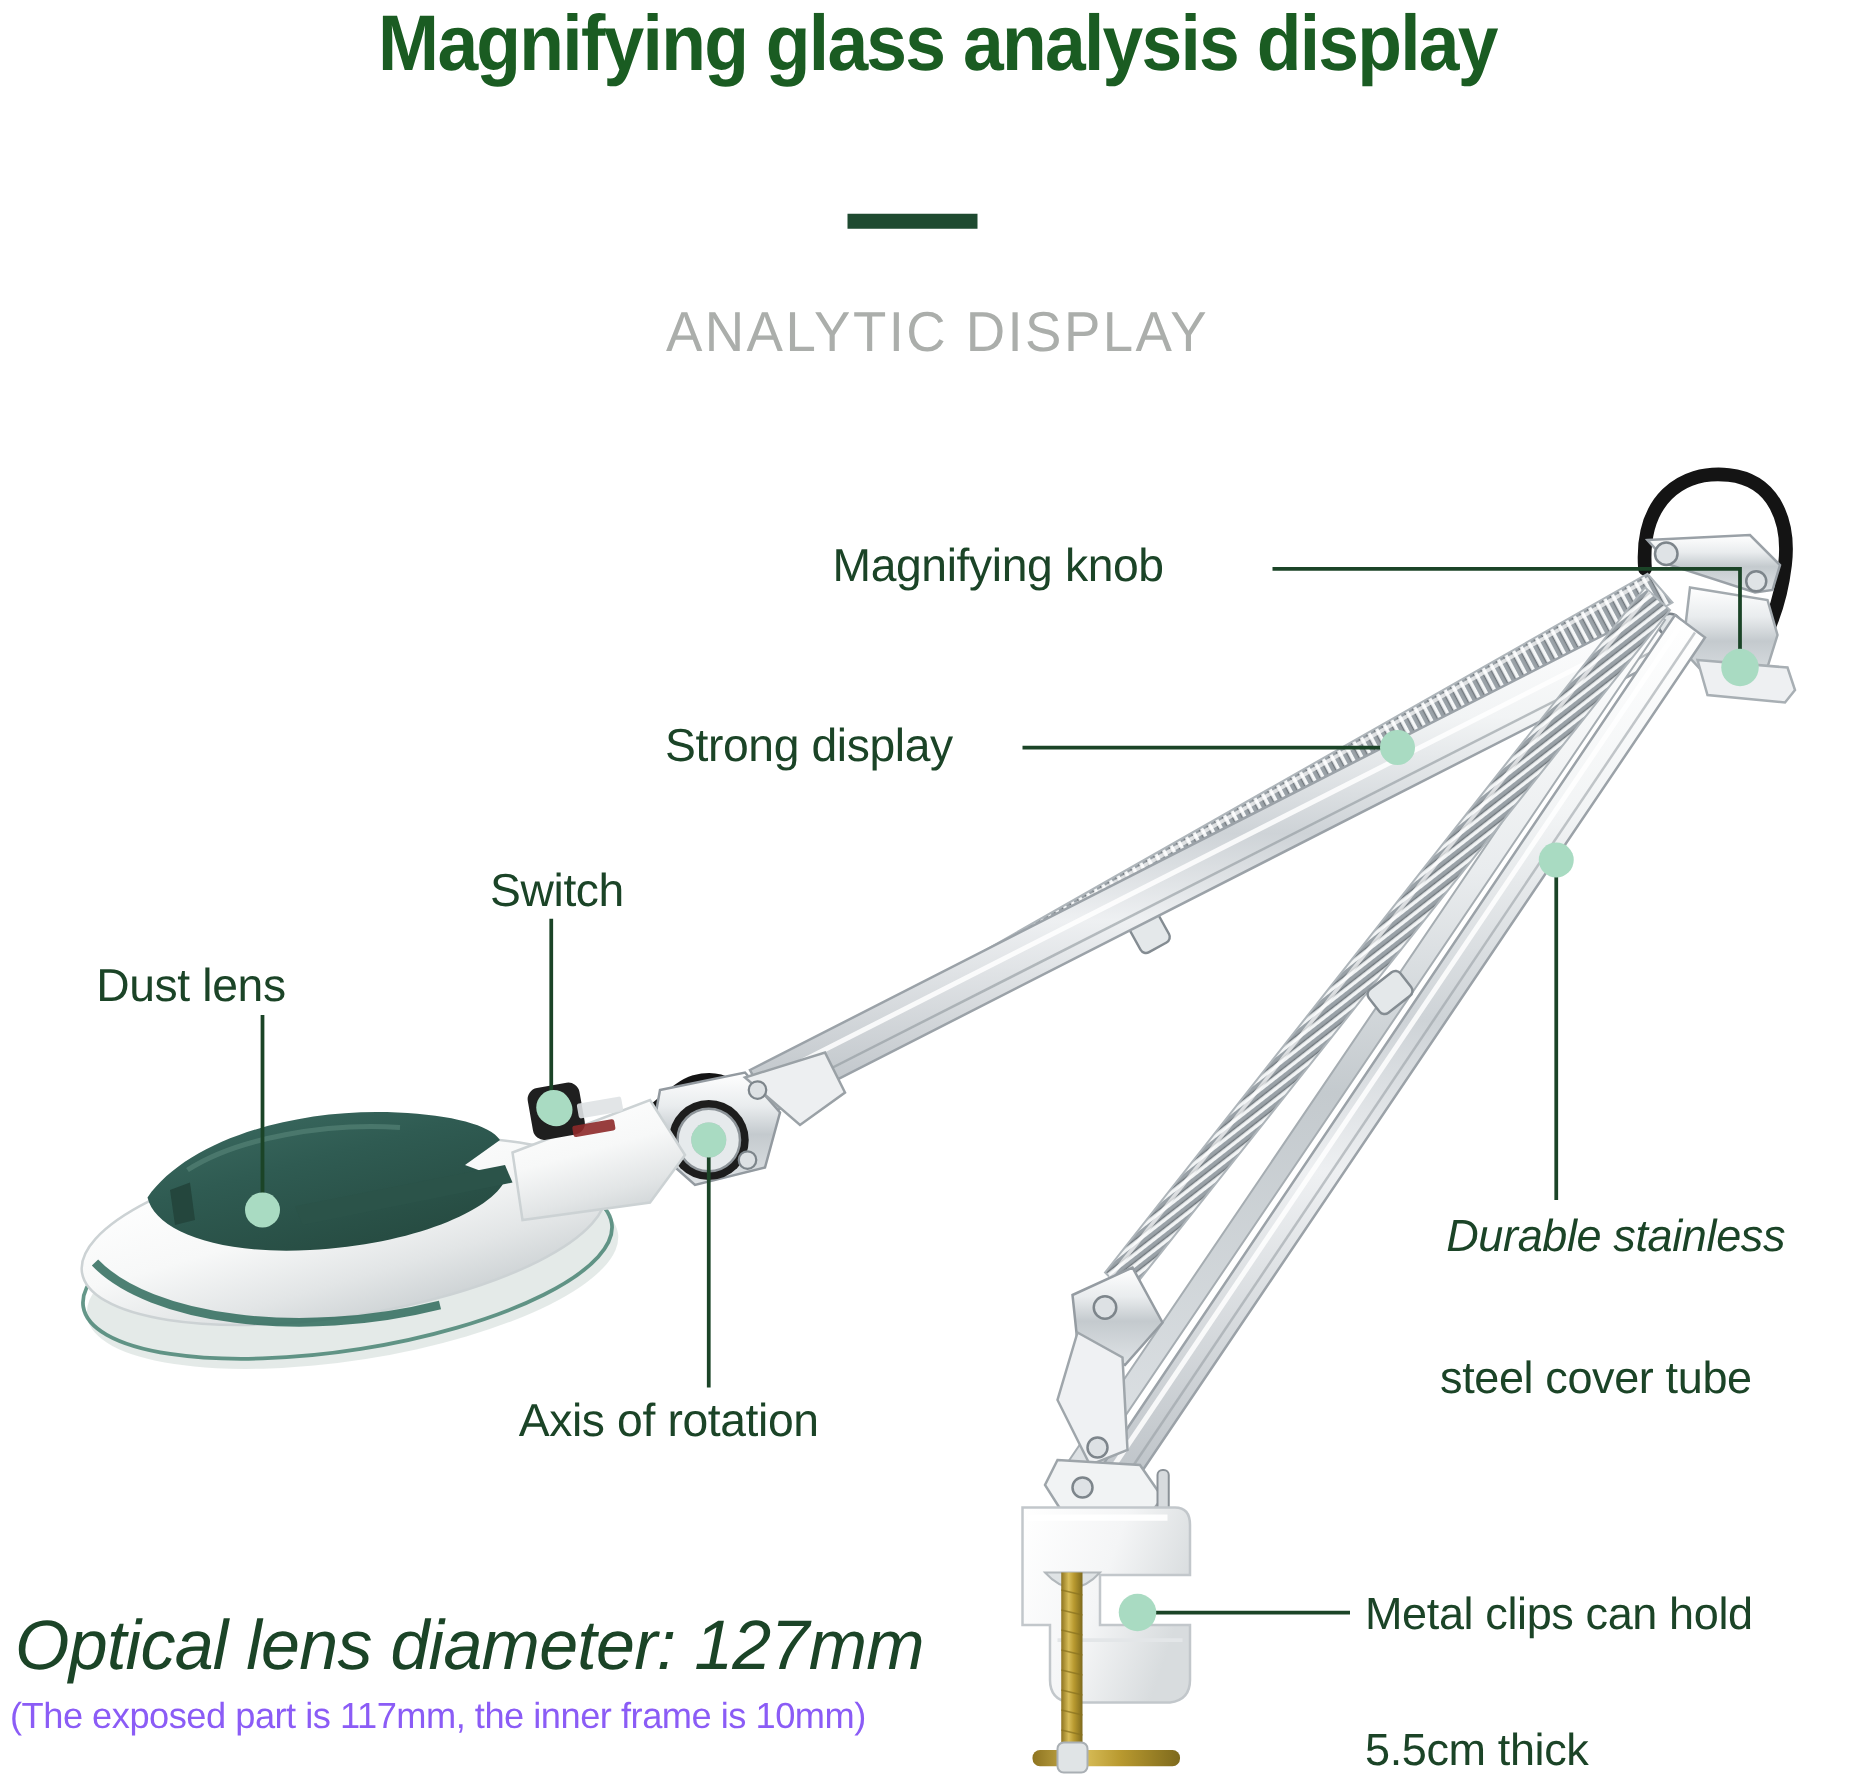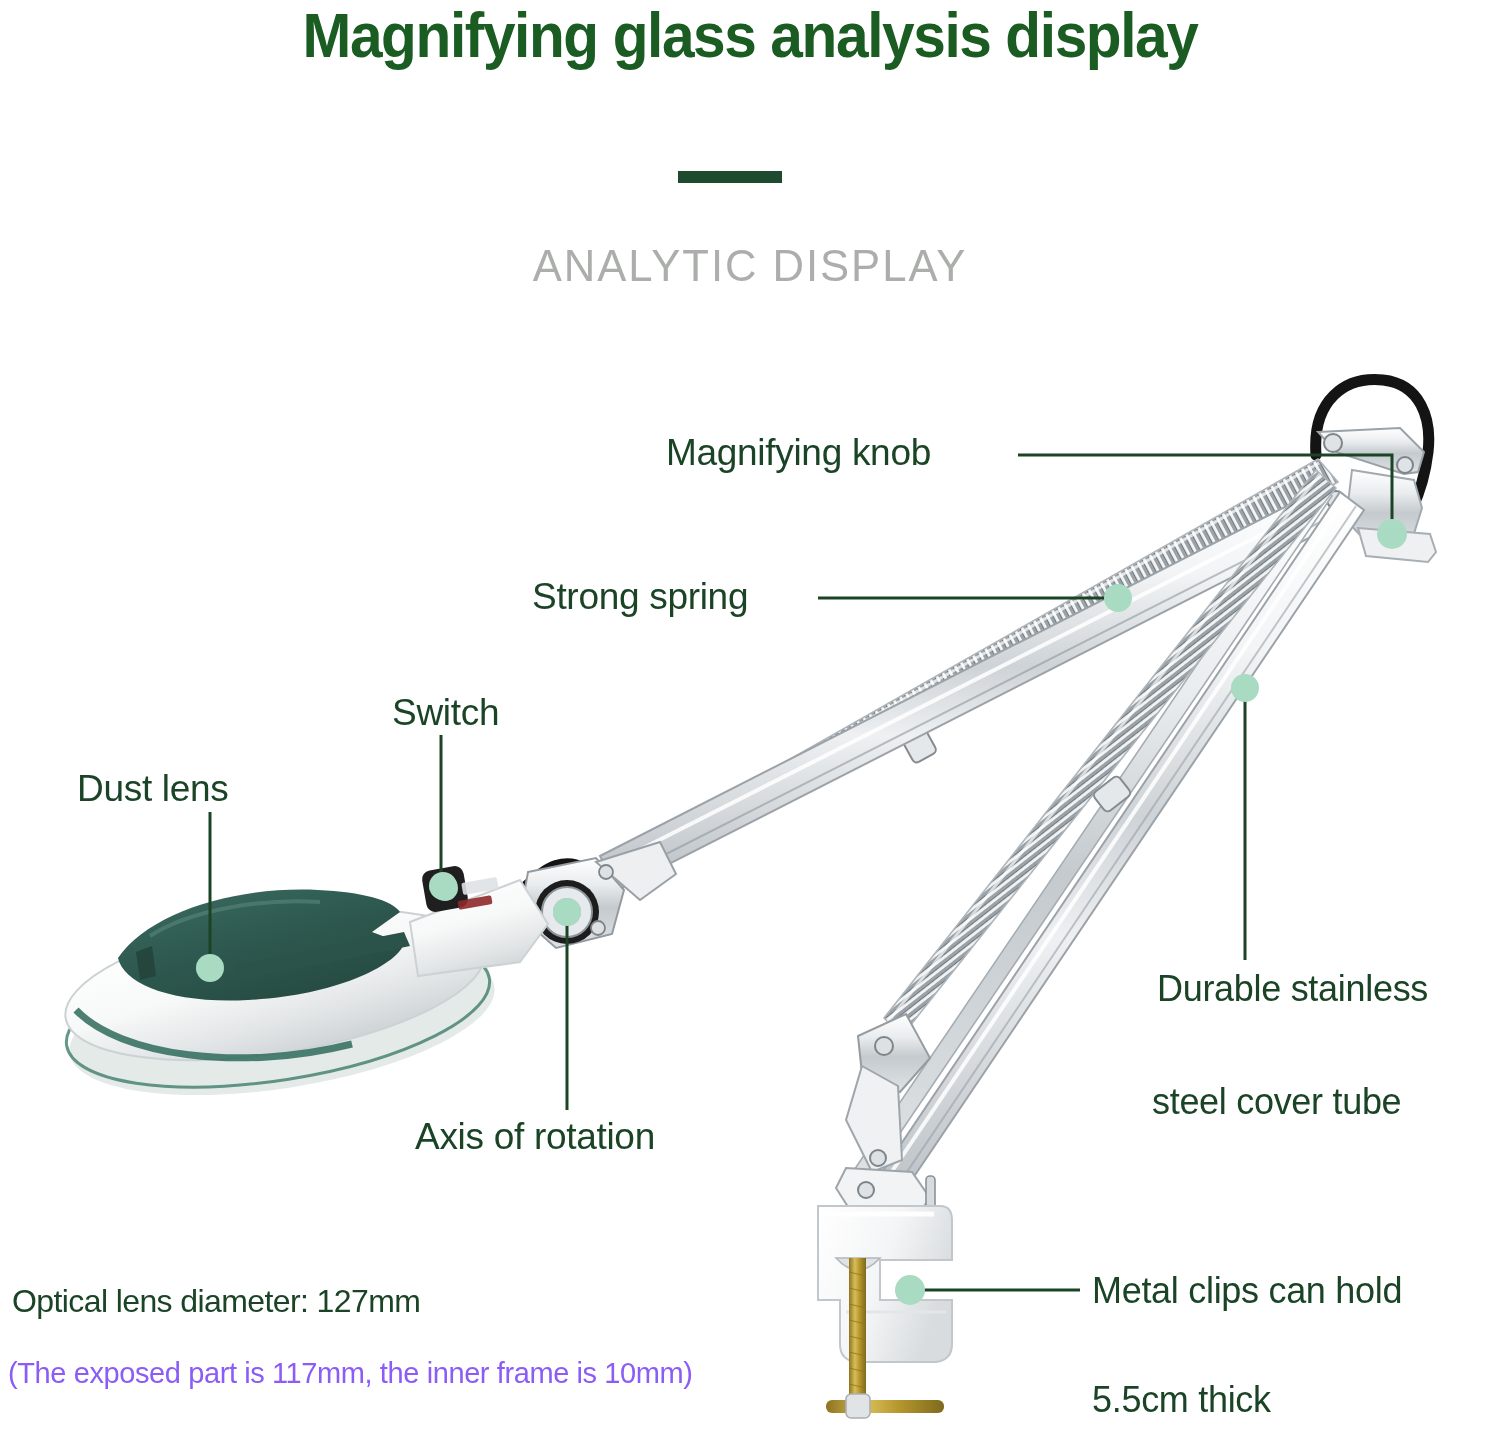--- a/index.html
+++ b/index.html
@@ -66,23 +66,24 @@
     letter-spacing: -0.3px;
   }
   .label.small { font-size: 36px; }
 
   
   .spec-main {
     position: absolute;
     left: 12px;
     top: 1283px;
     color: #1b4427;
-    font-size: 32px;
+    font-size: 56px;
     letter-spacing: -0.6px;
     white-space: nowrap;
+    font-style: italic;
   }
   .spec-sub {
     position: absolute;
     left: 8px;
     top: 1357px;
     color: #8b5cf6;
     font-size: 29px;
     letter-spacing: -0.4px;
     white-space: nowrap;
   }
@@ -308,29 +309,29 @@
       <circle cx="443" cy="886" r="14" fill="#a9dbc2"></circle>
       <circle cx="210" cy="968" r="14" fill="#a9dbc2"></circle>
       <circle cx="567" cy="912" r="14" fill="#a9dbc2"></circle>
       <circle cx="1245" cy="688" r="14" fill="#a9dbc2"></circle>
       <circle cx="910" cy="1290" r="15" fill="#a9dbc2"></circle>
     </g>
   </svg>
 
   <div class="label" style="left:666px; top:432px;">Magnifying knob</div>
 
-  <div class="label" style="left:532px; top:576px;">Strong spring</div>
+  <div class="label" style="left:532px; top:576px;">Strong display</div>
 
   <div class="label" style="left:375px; top:692px;margin-left:17px;">Switch</div>
 
   <div class="label" style="left:77px; top:768px;">Dust lens</div>
 
   <div class="label" style="left:415px; top:1116px;">Axis of rotation</div>
 
-  <div class="label small" style="left:1157px; top:968px;">Durable stainless</div>
+  <div class="label small" style="left:1157px; top:968px;font-style:italic;">Durable stainless</div>
 
   <div class="label small" style="left:1152px; top:1081px;">steel cover tube</div>
 
   <div class="label small" style="left:1092px; top:1270px;">Metal clips can hold</div>
 
   <div class="label small" style="left:1092px; top:1379px;">5.5cm thick</div>
 
   <div class="spec-main">Optical lens diameter: 127mm</div>
 
   <div class="spec-sub">(The exposed part is 117mm, the inner frame is 10mm)</div>

